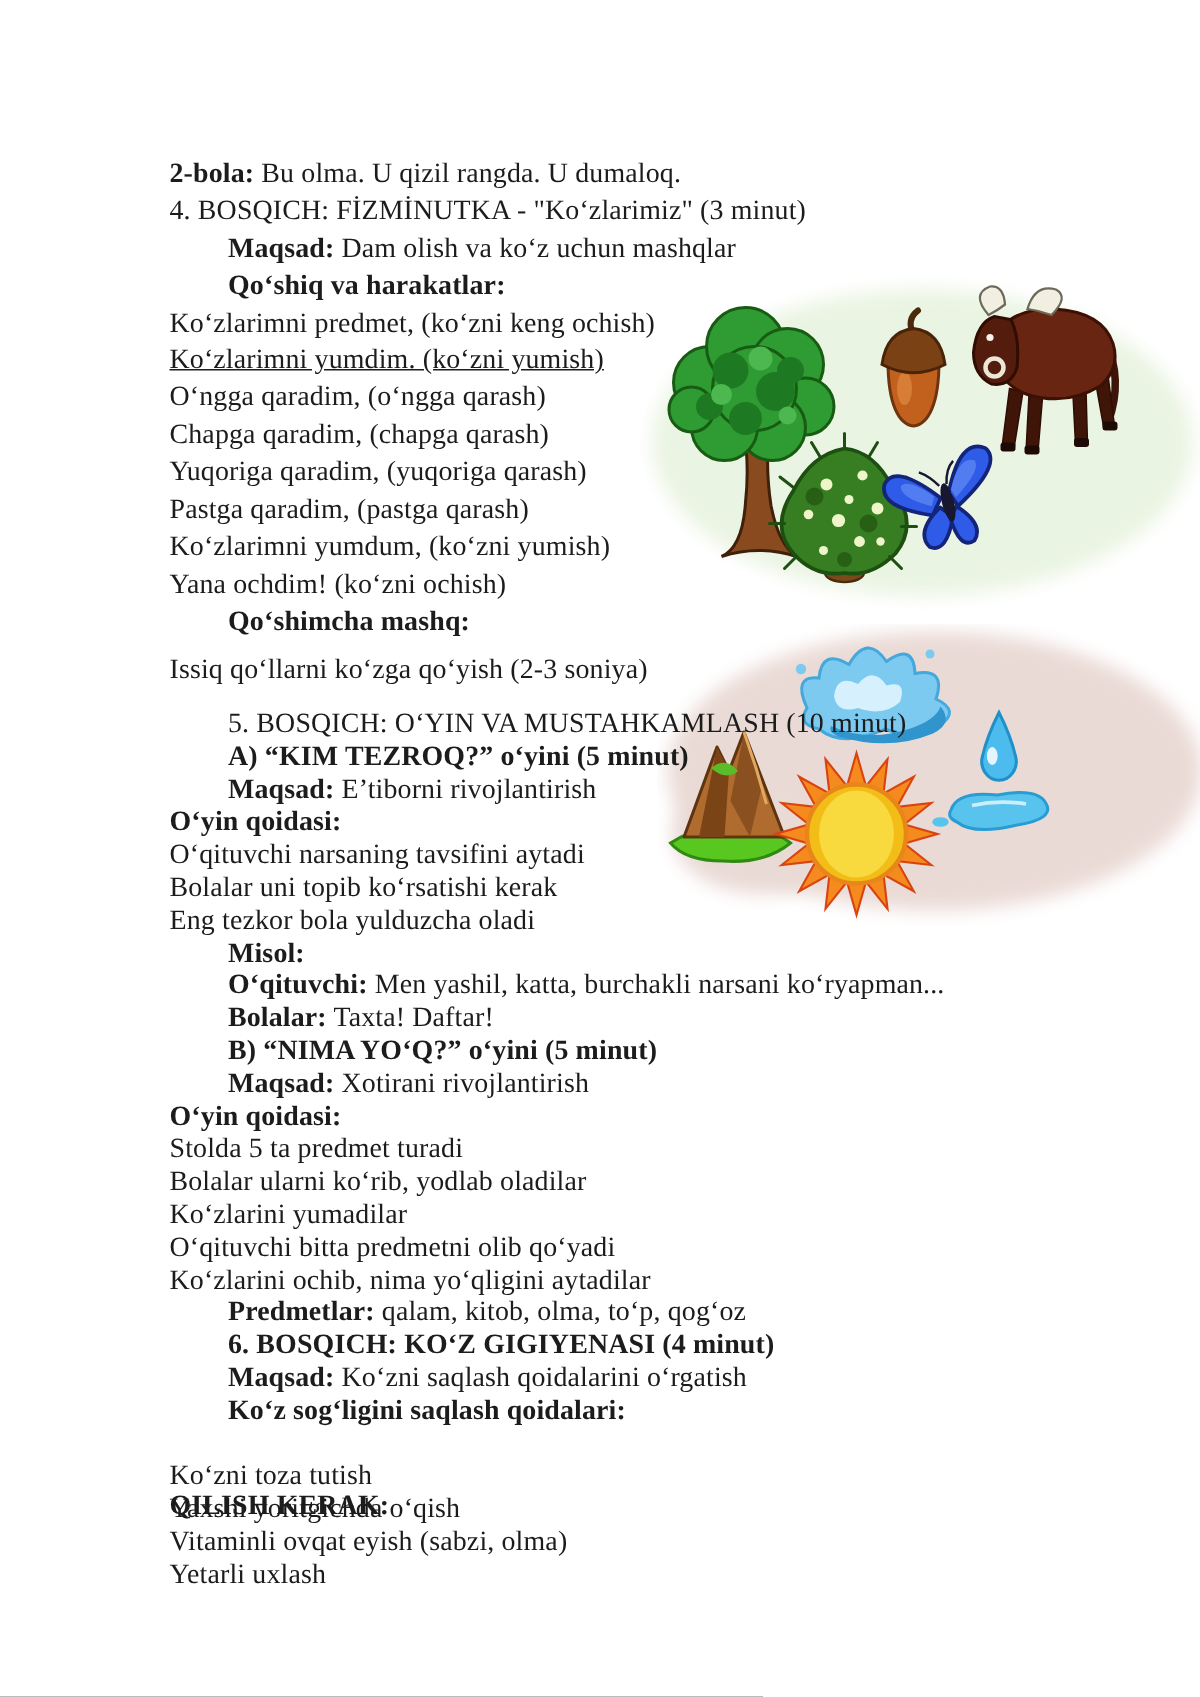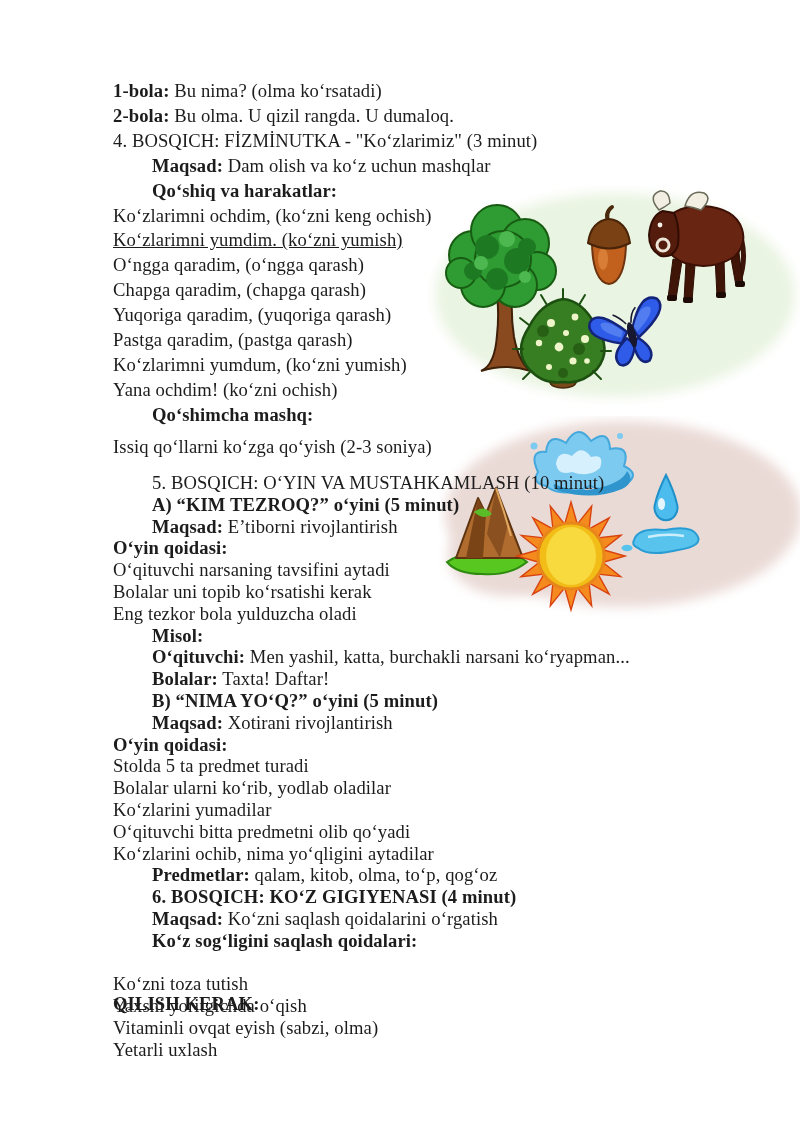--- a/index.html
+++ b/index.html
@@ -196,26 +196,25 @@
         <use href="#ray" transform="rotate(292.5 133 140)"></use>
         <use href="#ray" transform="rotate(315 133 140)"></use>
         <use href="#ray" transform="rotate(337.5 133 140)"></use>
       </g>
       <circle cx="133" cy="140" r="33" stroke="#e8861a" stroke-width="3" fill="#f2bd16"></circle>
       <ellipse cx="133" cy="140" rx="25" ry="29" fill="#f8d93e"></ellipse>
     </g>
   </svg>
 
   <div class="textlayer" id="textlayer">
-      <div class="line" style="top: 80px;"><span style="font-weight: bold;">1-bola:</span><span> Bu nima? (olma ko‘rsatadi)</span></div>
       <div class="line" style="top: 104.9px;"><span style="font-weight: bold;">2-bola:</span><span> Bu olma. U qizil rangda. U dumaloq.</span></div>
       <div class="line" style="top: 129.8px;"><span>4. BOSQICH: FİZMİNUTKA - "Ko‘zlarimiz" (3 minut)</span></div>
       <div class="line indent" style="top: 154.7px;"><span style="font-weight: bold;">Maqsad:</span><span> Dam olish va ko‘z uchun mashqlar</span></div>
       <div class="line indent" style="top: 179.6px;"><span style="font-weight: bold;">Qo‘shiq va harakatlar:</span></div>
-      <div class="line" style="top: 204.5px;"><span>Ko‘zlarimni ochdim, (ko‘zni keng ochish)</span></div>
+      <div class="line" style="top: 204.5px;"><span>Ko‘zlarimni predmet, (ko‘zni keng ochish)</span></div>
       <div class="line" style="top: 229.4px; text-decoration: underline;"><span>Ko‘zlarimni yumdim. (ko‘zni yumish)</span></div>
       <div class="line" style="top: 254.3px;"><span>O‘ngga qaradim, (o‘ngga qarash)</span></div>
       <div class="line" style="top: 279.2px;"><span>Chapga qaradim, (chapga qarash)</span></div>
       <div class="line" style="top: 304.1px;"><span>Yuqoriga qaradim, (yuqoriga qarash)</span></div>
       <div class="line" style="top: 329px;"><span>Pastga qaradim, (pastga qarash)</span></div>
       <div class="line" style="top: 353.9px;"><span>Ko‘zlarimni yumdum, (ko‘zni yumish)</span></div>
       <div class="line indent" style="top: 403.7px;"><span style="font-weight: bold;">Qo‘shimcha mashq:</span></div>
       <div class="line" style="top: 378.8px;"><span>Yana ochdim! (ko‘zni ochish)</span></div>
       <div class="line" style="top: 436px;"><span>Issiq qo‘llarni ko‘zga qo‘yish (2-3 soniya)</span></div>
       <div class="line indent" style="top: 472px;"><span>5. BOSQICH: O‘YIN VA MUSTAHKAMLASH (10 minut)</span></div>

